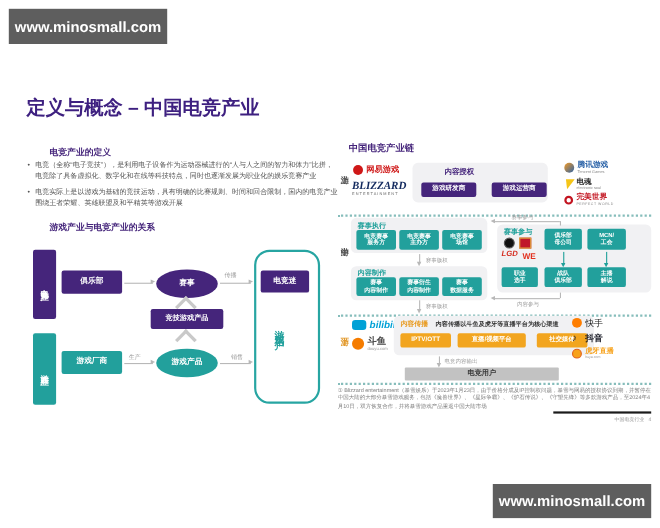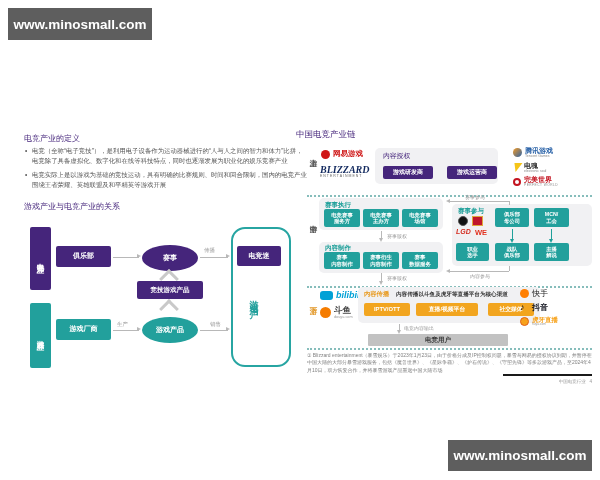--- a/index.html
+++ b/index.html
@@ -10,21 +10,21 @@
         font-weight:bold;border-radius:2px;line-height:1.2;}
   .pur{background:#45257B;color:#fff;}
   .tealbg{background:#22A09C;color:#fff;}
   .orgbg{background:#F2A51F;color:#fff;}
   .graybg{background:#C2C2C2;color:#3A3A3A;}
   .panel{background:#F1F1F3;border-radius:5px;}
   .pre{white-space:pre-line;}
   .vtxt{writing-mode:vertical-rl;text-orientation:upright;}
   .wm{background:#5E5E5E;color:#fff;display:flex;align-items:center;justify-content:center;
       font-weight:bold;font-size:13.5px;}
-  .h-pur{color:#45257B;font-weight:normal;}
+  .h-pur{color:#45257B;font-weight:bold;margin-left:21px;}
   .h-teal{color:#1FA09A;font-weight:bold;}
   .h-org{color:#E8991C;font-weight:bold;}
   .lbl{color:#9B9B9B;font-size:5px;}
   .harrow{position:absolute;height:0;border-top:1.2px solid #B8B8B8;}
   .harrow::after{content:"";position:absolute;right:-2px;top:-3.2px;
       border-left:4.5px solid #B8B8B8;border-top:2.6px solid transparent;border-bottom:2.6px solid transparent;}
   .harrow-l{position:absolute;height:0;border-top:1.2px solid #B8B8B8;}
   .harrow-l::after{content:"";position:absolute;left:-2px;top:-3.2px;
       border-right:4.5px solid #B8B8B8;border-top:2.6px solid transparent;border-bottom:2.6px solid transparent;}
   .varrow{position:absolute;width:0;border-left:1.2px solid #B8B8B8;}
@@ -44,20 +44,21 @@
   ul.bullets li{font-size:6.4px;color:#555;line-height:1.55;margin-bottom:4px;position:relative;}
   ul.bullets li::before{content:"•";position:absolute;left:-7px;color:#555;}
 </style>
 </head>
 <body>
 
 <div id="page">
 
   <div class="abs wm" style="left:8px;top:8px;width:144px;height:32px;">www.minosmall.com</div>
 
+  <div class="abs" style="left:24px;top:86px;font-size:17.5px;font-weight:bold;color:#3E2080;">定义与概念 – 中国电竞产业</div>
 
   <div class="abs h-pur" style="left:24px;top:133px;font-size:8px;">电竞产业的定义</div>
   <ul class="bullets abs" style="left:24px;top:146px;width:275px;">
     <li>电竞（全称“电子竞技”），是利用电子设备作为运动器械进行的“人与人之间的智力和体力”比拼，电竞除了具备虚拟化、数字化和在线等科技特点，同时也逐渐发展为职业化的娱乐竞赛产业</li>
     <li>电竞实际上是以游戏为基础的竞技运动，具有明确的比赛规则、时间和回合限制，国内的电竞产业围绕王者荣耀、英雄联盟及和平精英等游戏开展</li>
   </ul>
 
   <div class="abs h-pur" style="left:24px;top:201px;font-size:8px;">游戏产业与电竞产业的关系</div>
 
   <div class="abs cbox pur vtxt" style="left:30px;top:227px;width:21px;height:63px;font-size:7.5px;letter-spacing:1px;">电竞产业</div>

